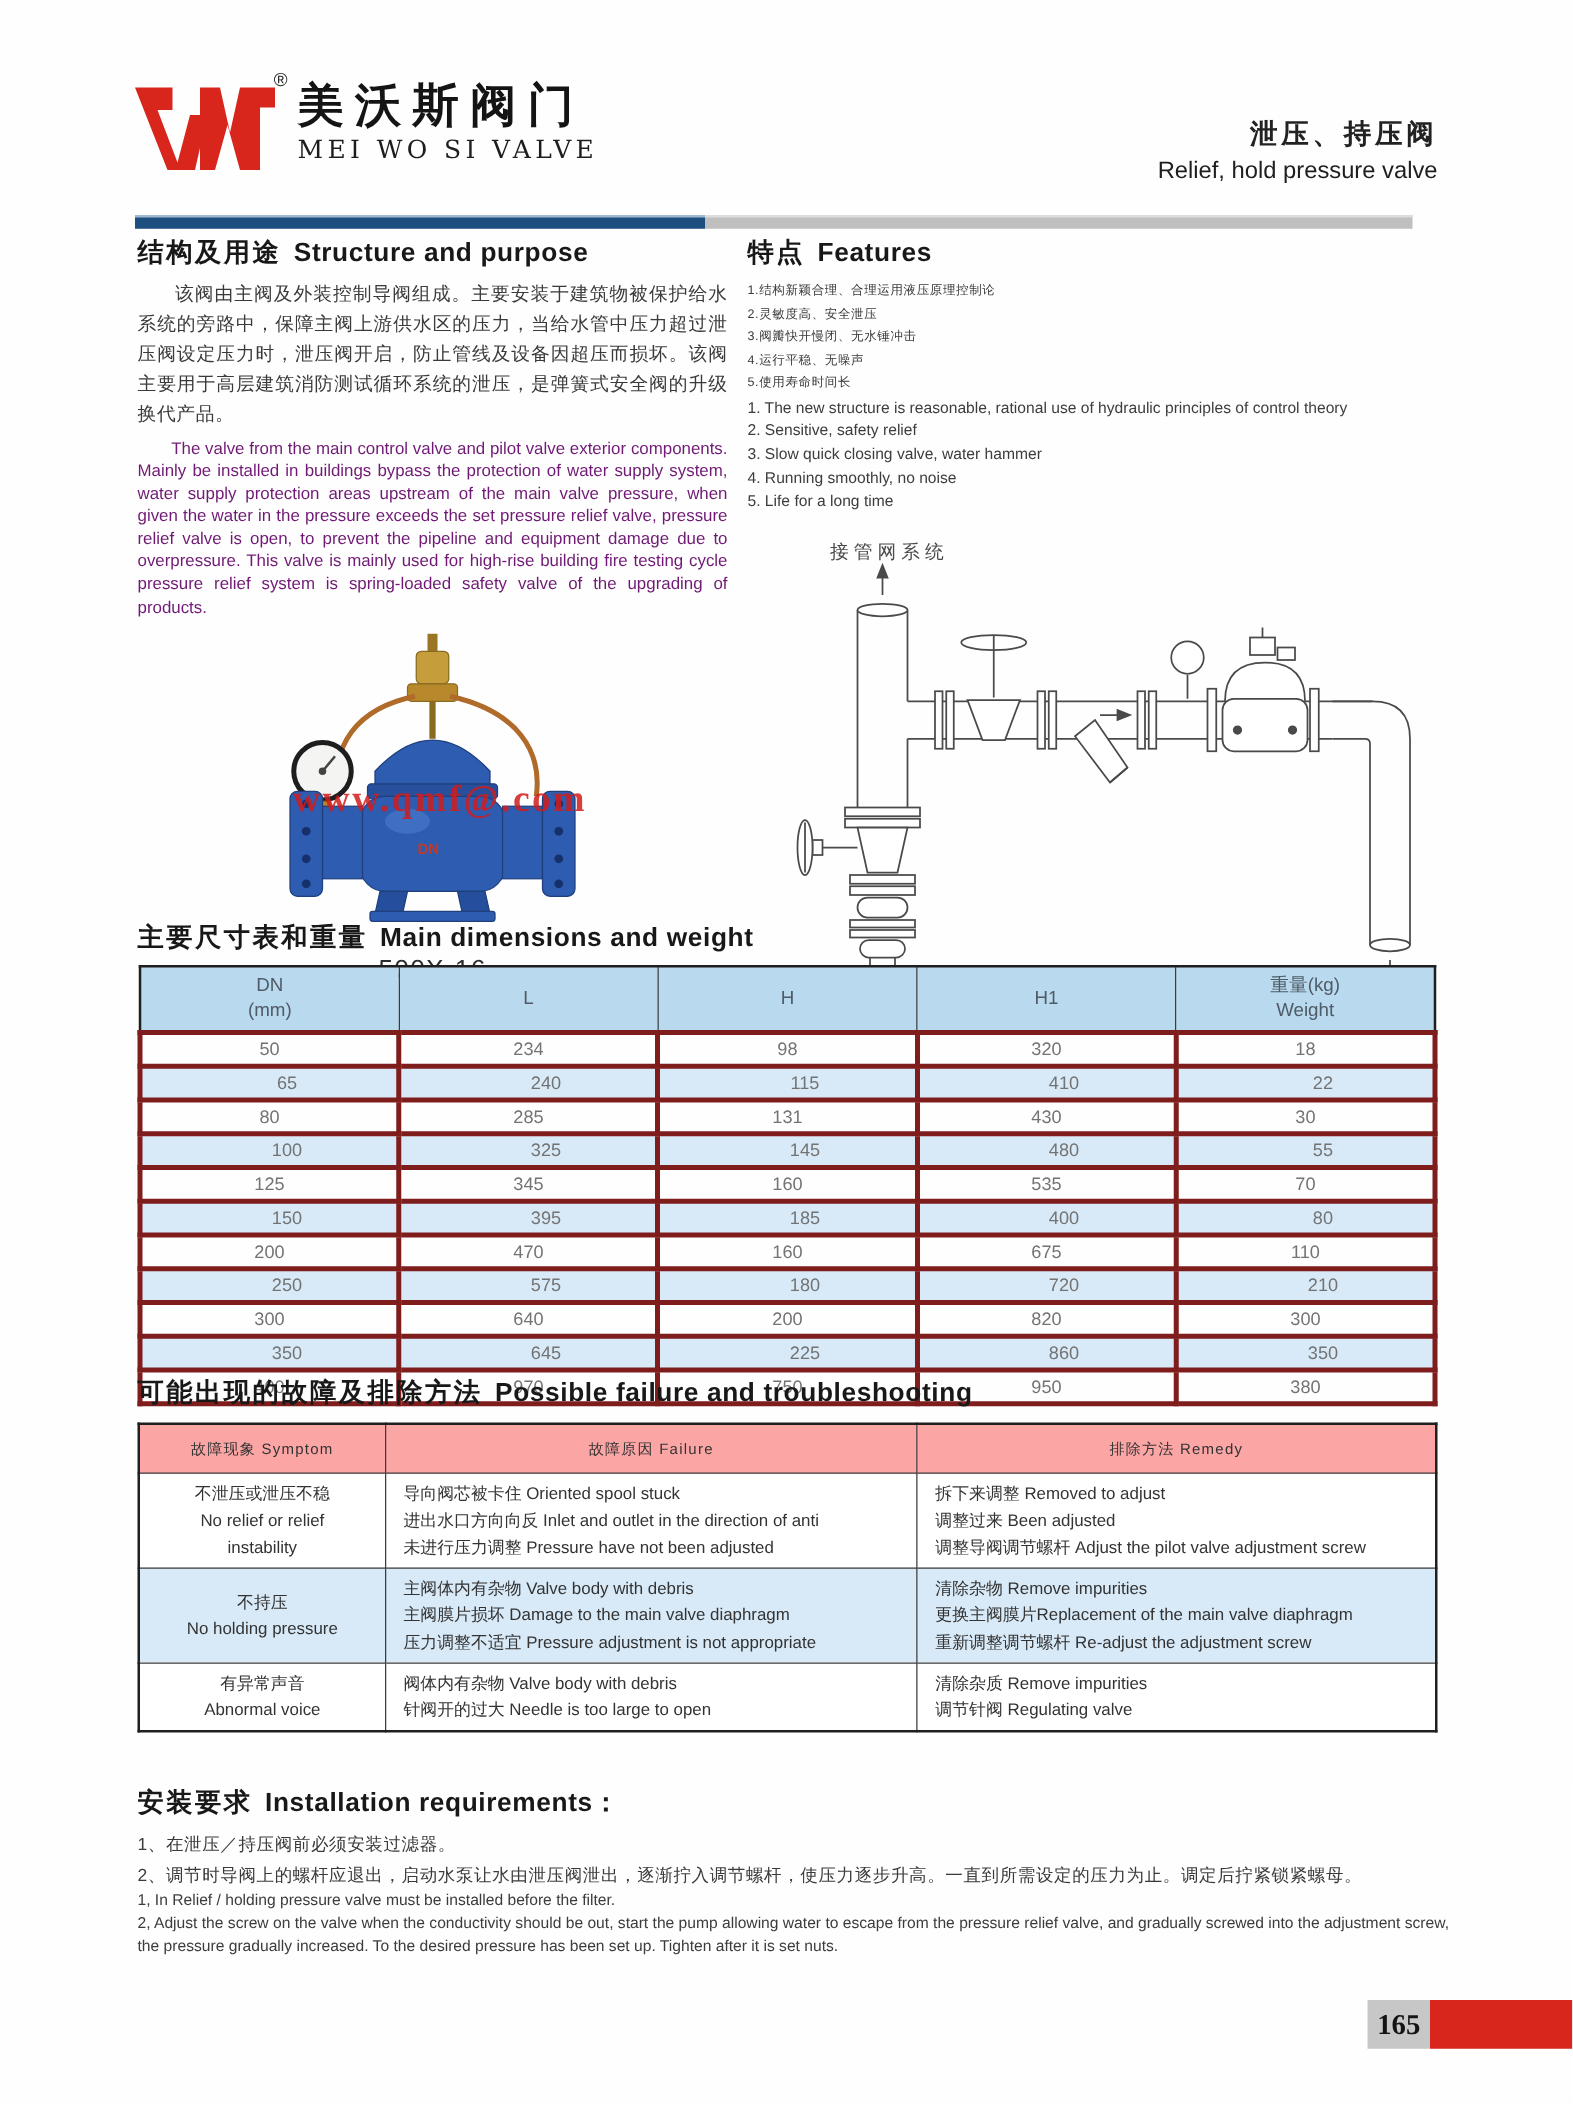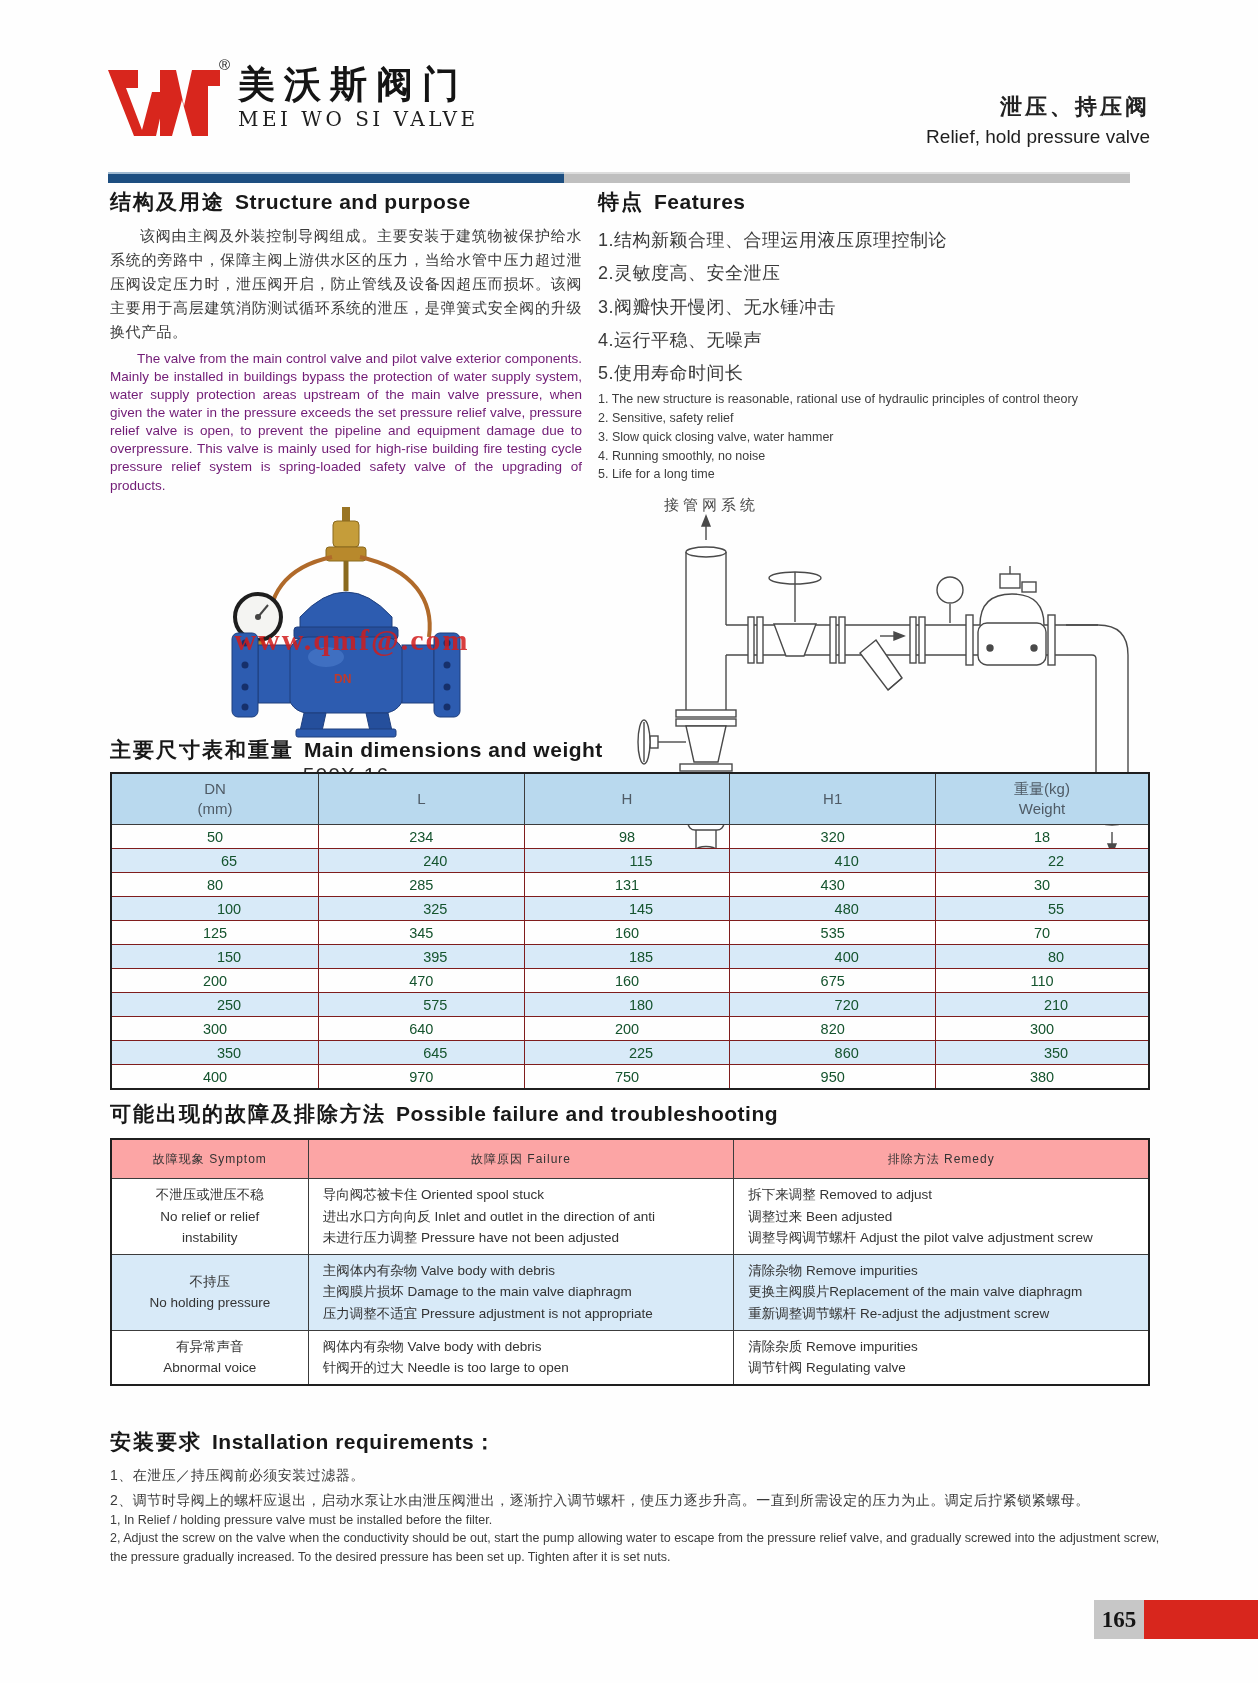--- a/index.html
+++ b/index.html
@@ -24,38 +24,38 @@
   .sec-title{font-size:21px;font-weight:600;color:#181818;margin:0 0 8px 0;letter-spacing:0.5px;}
   .sec-title .cn{margin-right:10px;letter-spacing:2px;}
 
   
   .col-left{position:absolute;left:110px;top:188px;width:472px;}
   .col-right{position:absolute;left:598px;top:188px;width:552px;}
   .para-cn{font-size:15px;line-height:1.6;text-align:justify;color:#3a3a3a;margin:6px 0 6px 0;text-indent:2em;letter-spacing:0.5px;}
   .para-en{font-size:13.5px;line-height:1.34;text-align:justify;color:#701a75;margin:0;text-indent:2em;}
 
   ul.plain{list-style:none;margin:0;padding:0;}
-  .feat-cn li{font-size:18px;line-height:1.85;color:#3a3a3a;letter-spacing:0.5px;}
+  .feat-cn li{font-size:10px;line-height:1.85;color:#3a3a3a;letter-spacing:0.5px;}
   .feat-en{margin-top:6px;}
   .feat-en li{font-size:12.5px;line-height:1.5;color:#3d3d3d;}
 
   
   .valve-fig{position:relative;width:330px;margin:10px auto 0 auto;text-align:center;}
   .watermark{position:absolute;left:6px;top:118px;width:100%;font-size:30px;font-weight:700;color:rgba(209,28,28,0.85);font-family:"Liberation Serif","DejaVu Serif",serif;letter-spacing:2px;pointer-events:none;}
   .valve-caption{font-size:21px;color:#2c2c2c;margin-top:4px;letter-spacing:1px;}
 
   
-  .diagram-fig{margin-top:6px;}
+  .diagram-fig{margin-top:16px;}
   .diagram-fig svg text{font-family:"Liberation Sans","DejaVu Sans",sans-serif;fill:#4a4a4a;}
 
   
   .dims-section{position:absolute;left:110px;top:736px;width:1040px;}
   table.dims{width:100%;border-collapse:collapse;border:2px solid #1f1f1f;margin-top:6px;}
   table.dims th{background:#b9d9ee;font-weight:400;color:#4f5b66;height:48px;font-size:15px;border:1px solid #3c3c3c;line-height:1.35;}
-  table.dims td{height:21px;text-align:center;color:#14532d;font-size:14.5px;border:1px solid #7f1d1d;padding:1px 2px;}
+  table.dims td{height:21px;text-align:center;color:#737373;font-size:14.5px;border:4px solid #7f1d1d;padding:1px 2px;}
   table.dims tr.stripe td{background:#d8eaf8;padding-left:30px;}
 
   
   .trouble-section{position:absolute;left:110px;top:1100px;width:1040px;}
   table.trouble{width:100%;border-collapse:collapse;border:2px solid #1f1f1f;margin-top:10px;}
   table.trouble th{background:#fca5a5;font-weight:400;color:#333;height:36px;font-size:12px;border:1px solid #3c3c3c;letter-spacing:1px;}
   table.trouble td{border:1px solid #3c3c3c;font-size:13.5px;color:#333;padding:5px 14px;vertical-align:middle;background:#fff;}
   table.trouble td.sym{text-align:center;padding:5px 4px;}
   table.trouble tr.stripe td{background:#d8eaf8;}
   table.trouble .line{line-height:1.6;}

